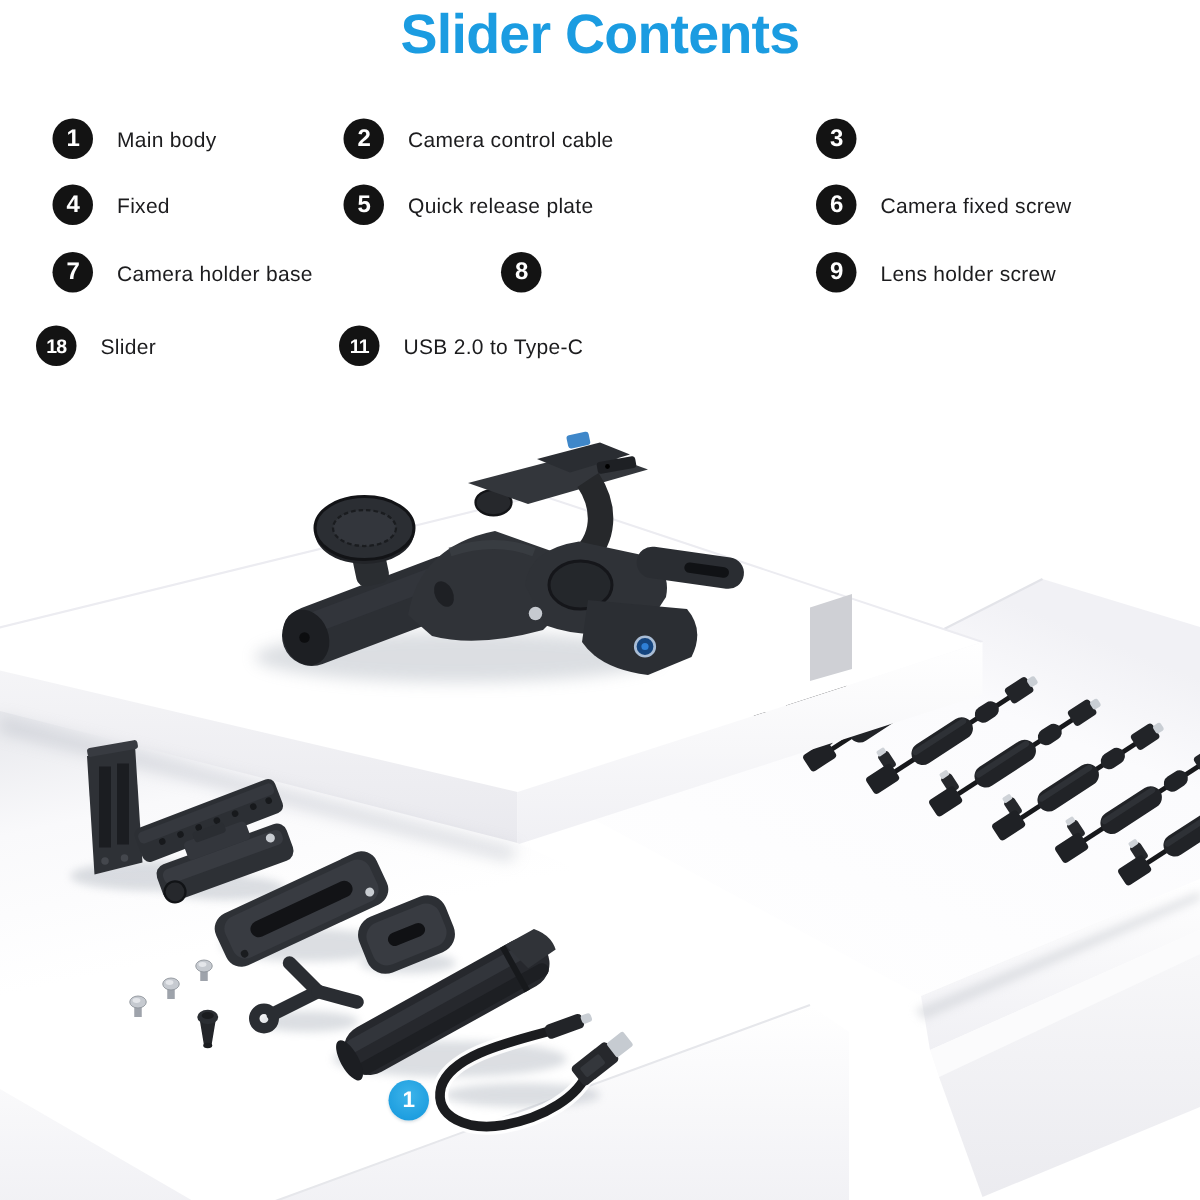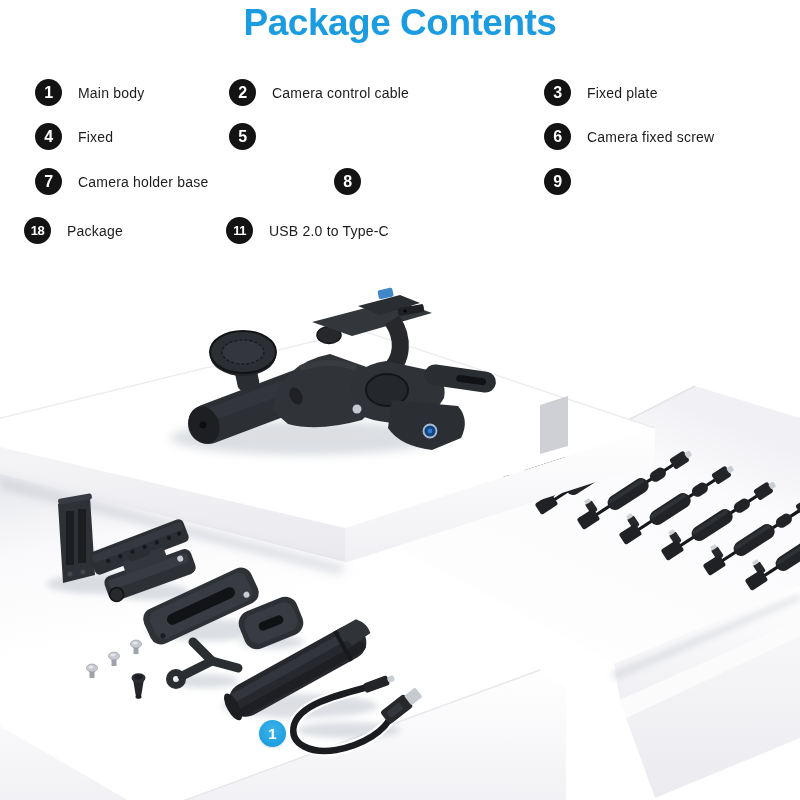--- a/index.html
+++ b/index.html
@@ -26,59 +26,60 @@
     background:radial-gradient(circle at 50% 38%, #3db4ea 0%, #1f9fe0 70%, #1b93d2 100%);
     color:#ffffff;display:flex;align-items:center;justify-content:center;
     font-size:15px;font-weight:bold;box-shadow:0 1px 2px rgba(90,120,140,.25);
   }
 </style>
 </head>
 <body>
 
 <div class="page">
 
-  <h1 class="title">Package Contents</h1>
+  <h1 class="title">Slider Contents</h1>
 
   <div>
     <div class="legend-item" style="left:35px;top:79px">
       <span class="num-badge">1</span>
       <span class="legend-label">Main body</span>
     </div>
     <div class="legend-item" style="left:229px;top:79px">
       <span class="num-badge">2</span>
       <span class="legend-label">Camera control cable</span>
     </div>
     <div class="legend-item" style="left:544px;top:79px">
       <span class="num-badge">3</span>
-      <span class="legend-label">Fixed plate</span>
     </div>
     <div class="legend-item" style="left:35px;top:123px">
       <span class="num-badge">4</span>
       <span class="legend-label">Fixed</span>
     </div>
     <div class="legend-item" style="left:229px;top:123px">
       <span class="num-badge">5</span>
+      <span class="legend-label">Quick release plate</span>
     </div>
     <div class="legend-item" style="left:544px;top:123px">
       <span class="num-badge">6</span>
       <span class="legend-label">Camera fixed screw</span>
     </div>
     <div class="legend-item" style="left:35px;top:168px">
       <span class="num-badge">7</span>
       <span class="legend-label">Camera holder base</span>
     </div>
     <div class="legend-item" style="left:334px;top:168px">
       <span class="num-badge">8</span>
     </div>
     <div class="legend-item" style="left:544px;top:168px">
       <span class="num-badge">9</span>
+      <span class="legend-label">Lens holder screw</span>
     </div>
     <div class="legend-item" style="left:24px;top:217px">
       <span class="num-badge two-digit">18</span>
-      <span class="legend-label">Package</span>
+      <span class="legend-label">Slider</span>
     </div>
     <div class="legend-item" style="left:226px;top:217px">
       <span class="num-badge two-digit">11</span>
       <span class="legend-label">USB 2.0 to Type-C</span>
     </div>
   </div>
 
   <div class="scene">
     <svg width="800" height="522" viewBox="0 0 800 522">
       <defs>

